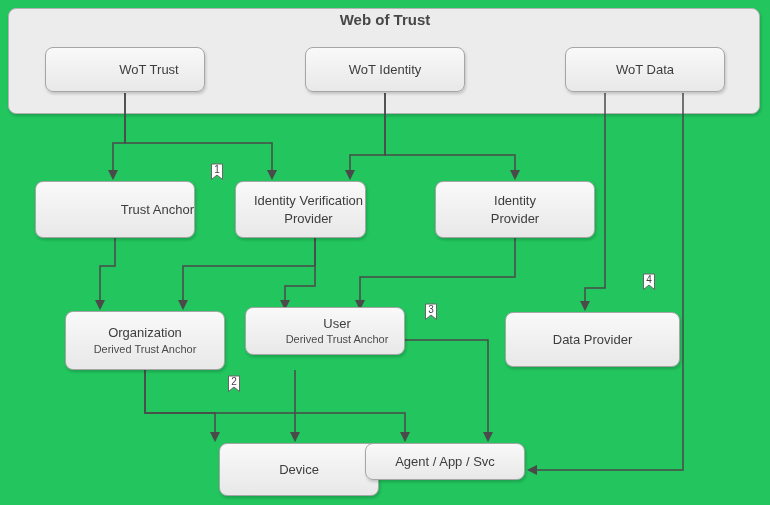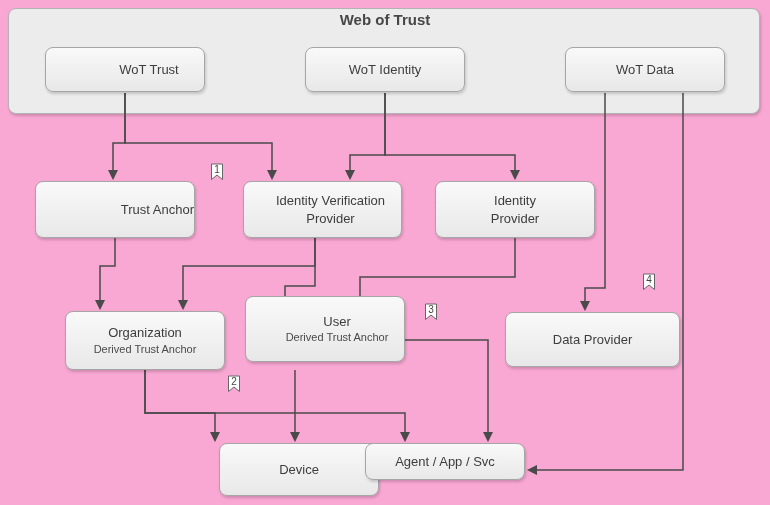--- a/index.html
+++ b/index.html
@@ -5,21 +5,21 @@
   html, body {
     margin: 0;
     padding: 0;
     background: #ffffff;
     font-family: "Liberation Sans", sans-serif;
   }
   .canvas {
     position: relative;
     width: 770px;
     height: 505px;
-    background: #f9a8d4;
+    background: #22c55e;
     overflow: hidden;
   }
   .group-container {
     position: absolute;
     left: 8px; top: 8px;
     width: 750px; height: 104px;
     background: #ececec;
     border: 1px solid #b3b3b3;
     border-radius: 8px;
     box-shadow: 1px 2px 3px rgba(0,0,0,0.18);
@@ -118,34 +118,34 @@
   <div class="node" style="left:305px; top:47px; width:160px; height:45px;">
     <span>WoT Identity</span>
   </div>
   <div class="node" style="left:565px; top:47px; width:160px; height:45px;">
     <span>WoT Data</span>
   </div>
 
   <div class="node" style="left:35px; top:181px; width:160px; height:57px;align-items:flex-end;">
     <span>Trust Anchor</span>
   </div>
-  <div class="node" style="left:243px; top:181px; width:159px; height:57px;padding-left:16px;">
+  <div class="node" style="left:235px; top:181px; width:131px; height:57px;padding-left:16px;">
     <span>Identity Verification</span>
     <span>Provider</span>
   </div>
   <div class="node" style="left:435px; top:181px; width:160px; height:57px;">
     <span>Identity</span>
     <span>Provider</span>
   </div>
 
   <div class="node" style="left:65px; top:311px; width:160px; height:59px;">
     <span>Organization</span>
     <span class="sublabel">Derived Trust Anchor</span>
   </div>
-  <div class="node" style="left:245px; top:296px; width:160px; height:66px;padding-left:24px;">
+  <div class="node" style="left:245px; top:307px; width:160px; height:48px;padding-left:24px;">
     <span>User</span>
     <span class="sublabel">Derived Trust Anchor</span>
   </div>
   <div class="node" style="left:505px; top:312px; width:175px; height:55px;">
     <span>Data Provider</span>
   </div>
 
   <div class="node" style="left:175px; top:443px; width:160px; height:53px;margin-left:44px;">
     <span>Device</span>
   </div>

